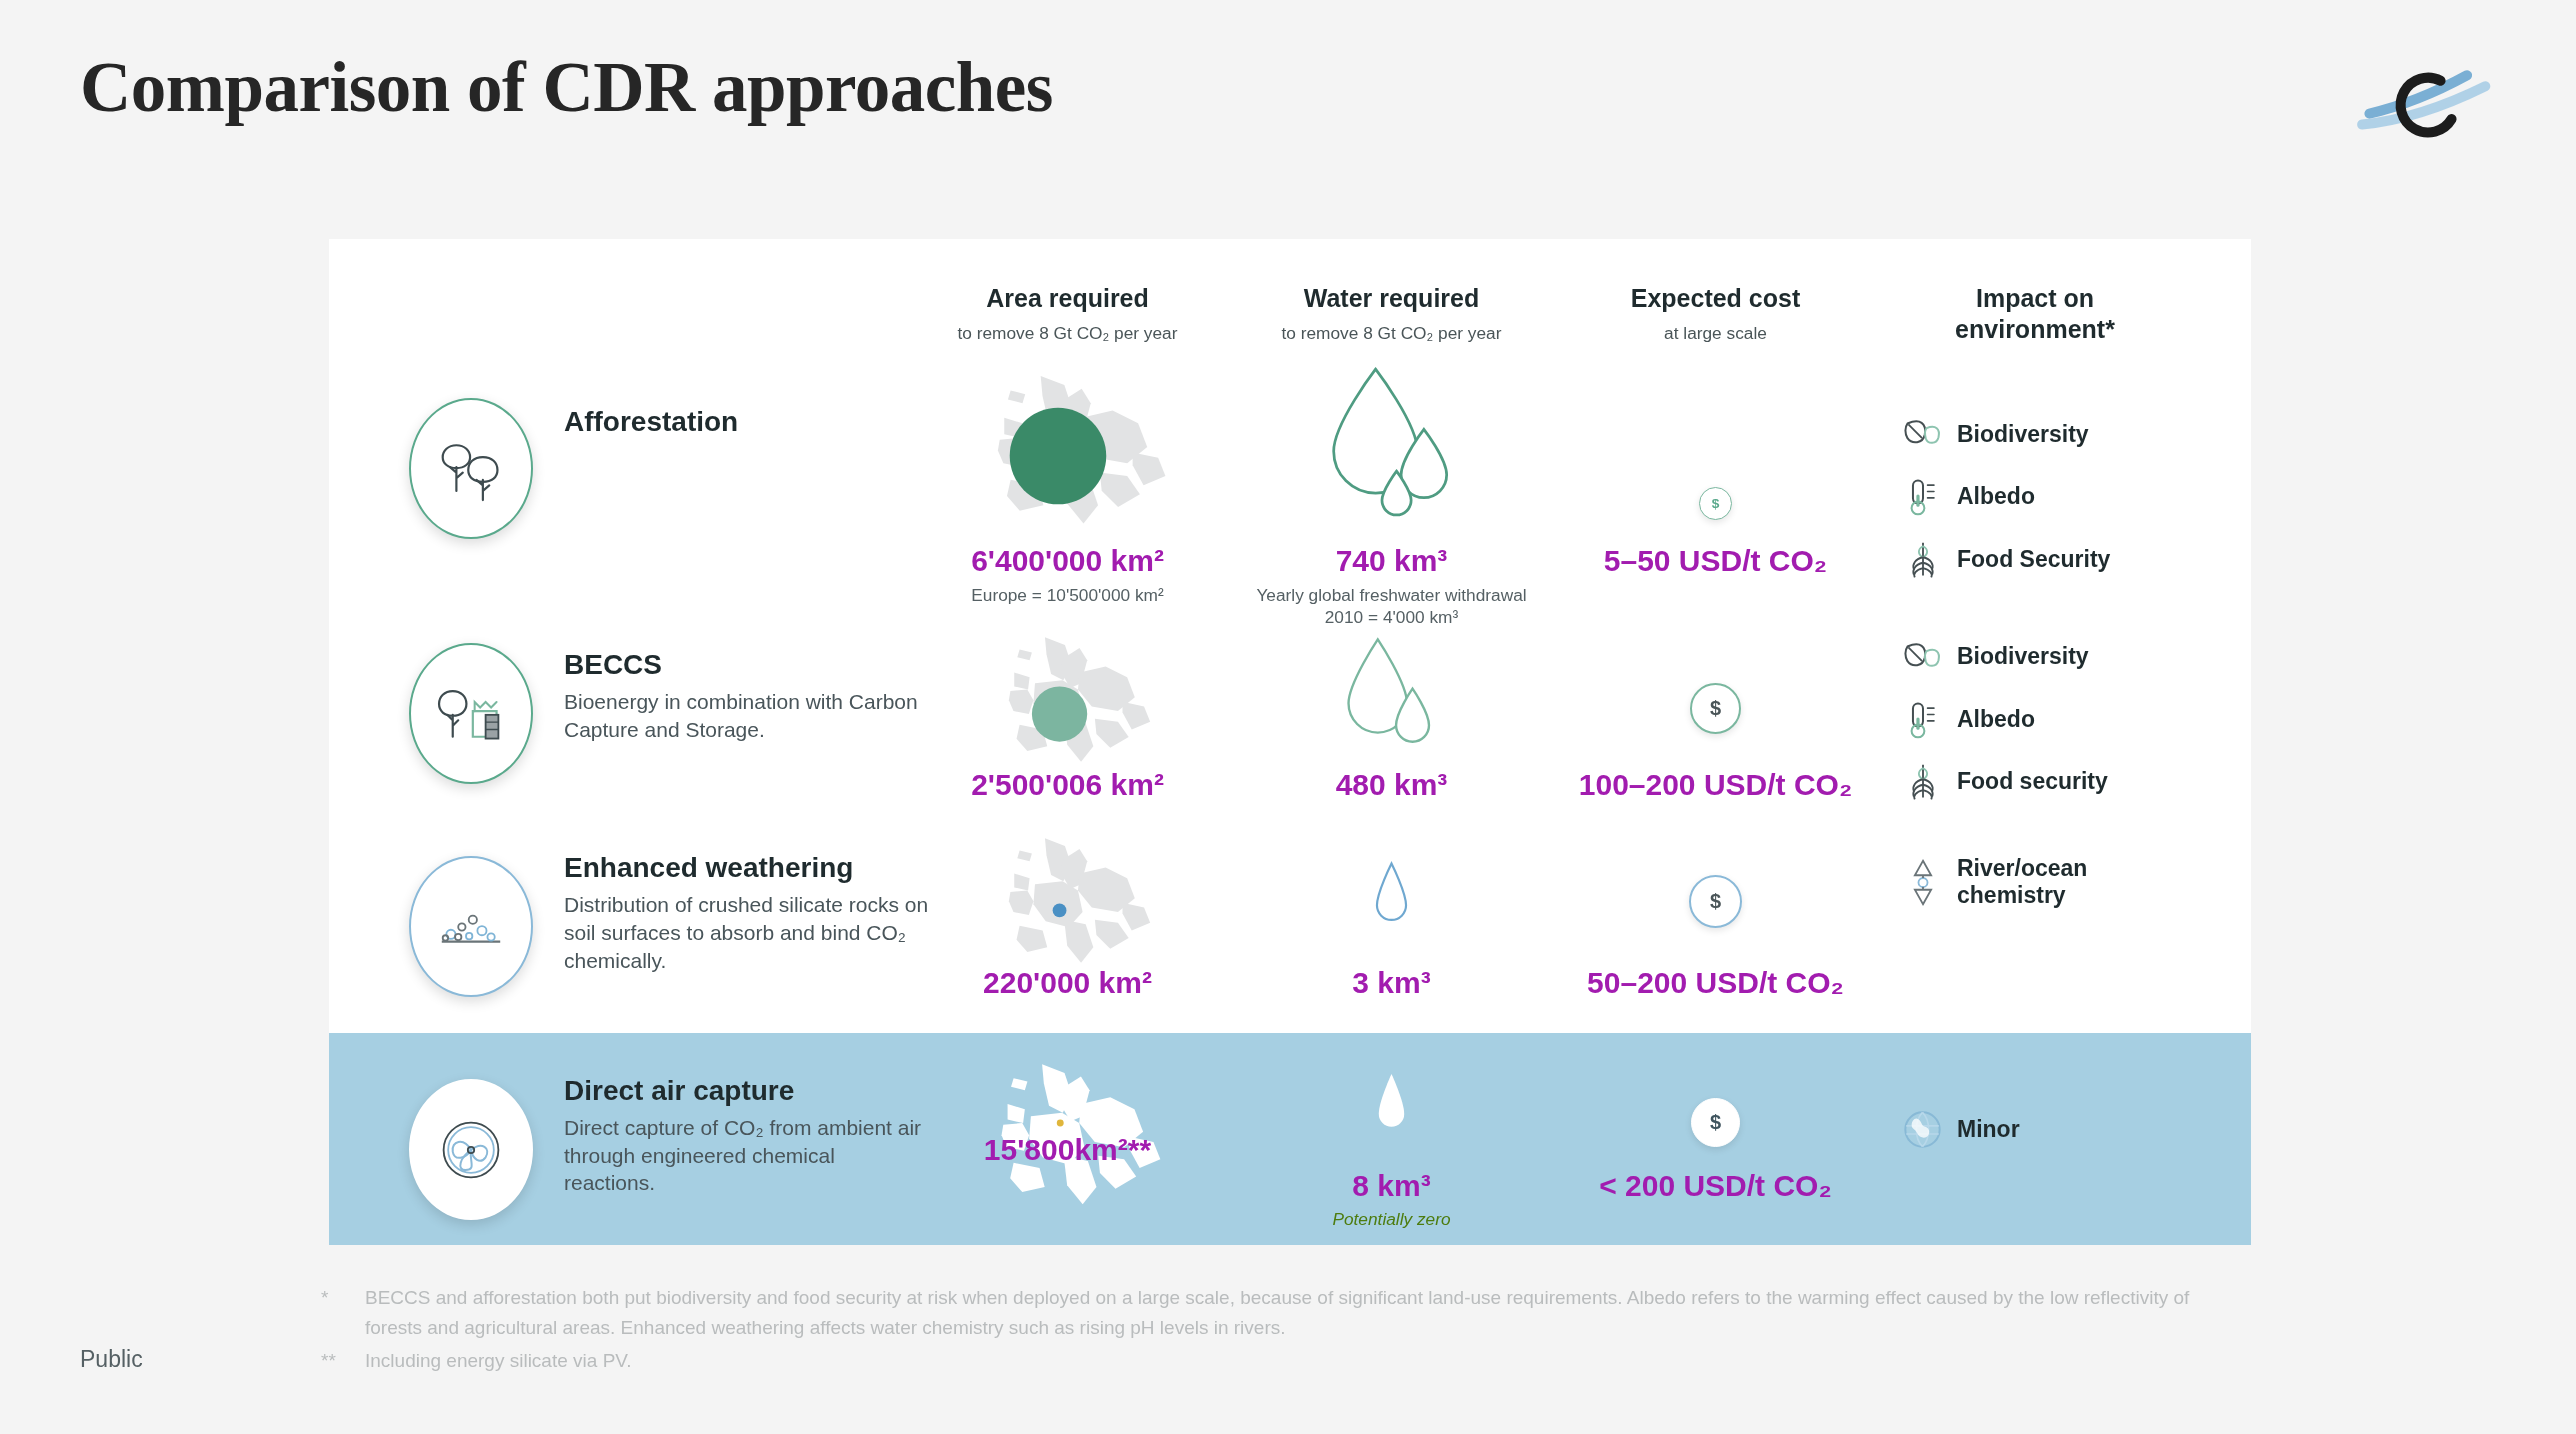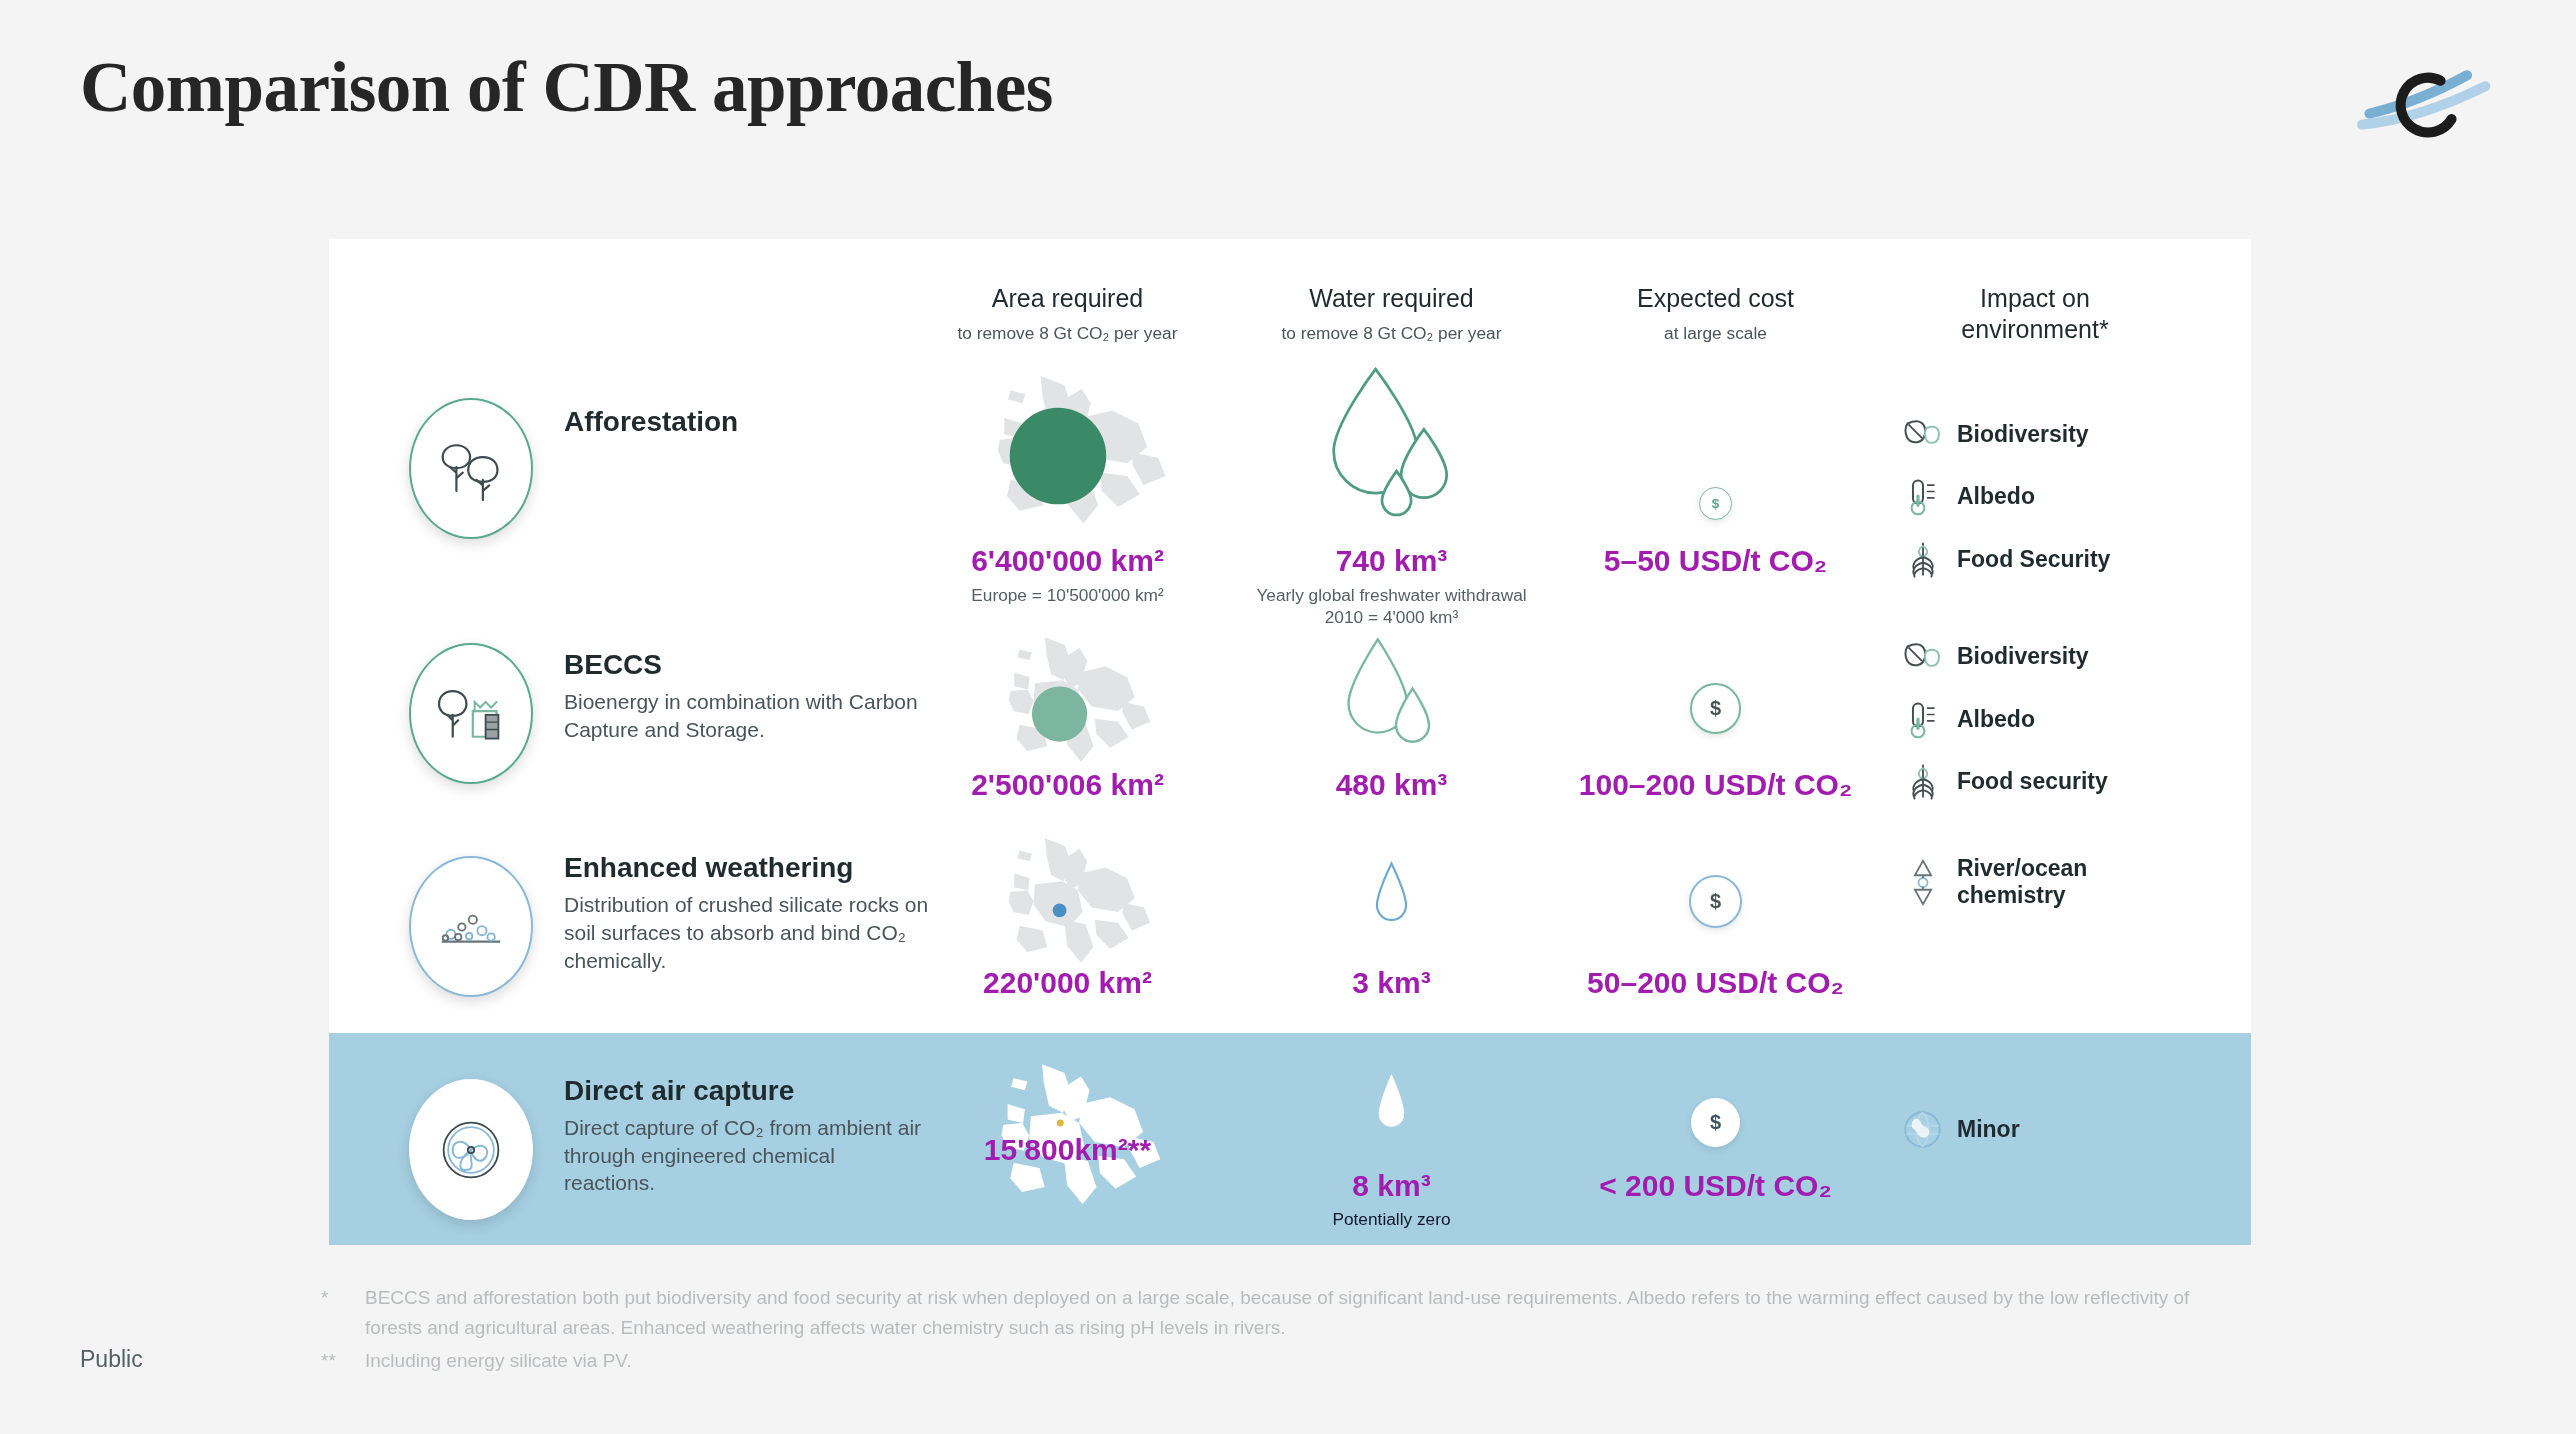--- a/index.html
+++ b/index.html
@@ -34,21 +34,21 @@
   .band{
     position:absolute;left:329px;top:1033px;width:1922px;height:212px;
     background:#a6cfe2;
   }
 
   
   .colhead{
     position:absolute;top:283px;text-align:center;
   }
   .colhead .ch-title{
-    font-size:25px;font-weight:normal;color:#1f2b2e;line-height:1.24;
+    font-size:25px;font-weight:bold;color:#1f2b2e;line-height:1.24;
   }
   .colhead .ch-sub{
     font-size:17.3px;color:#4a5558;margin-top:8.2px;line-height:1.3;font-weight:400;
   }
   .colhead.c-area{left:917px;width:301px;}
   .colhead.c-water{left:1241px;width:301px;}
   .colhead.c-cost{left:1565px;width:301px;}
   .colhead.c-impact{left:1880px;width:310px;top:283px;}
 
   
@@ -462,21 +462,21 @@
         <div class="val">15'800km²**</div>
       </div>
     </div>
 
     <div class="cell c-water" style="top:-5.5px;">
       <svg width="49" height="82" viewBox="0 0 54 90" style="display:block;margin:9px auto 0;">
         <path d="M27 12 C27 12 13 42 13 56 a14 14 0 0 0 28 0 C41 42 27 12 27 12z" fill="#ffffff"></path>
       </svg>
       <div style="position:absolute;top:115px;left:0;width:301px;">
         <div class="val">8 km³</div>
-        <div class="val-sub" style="color:#0f172a;">Potentially zero</div>
+        <div class="val-sub" style="color:#4d7c0f;font-style:italic;">Potentially zero</div>
       </div>
     </div>
 
     <div class="cell c-cost" style="top:-5.5px;">
       <div class="coin" style="width:47px;height:47px;border:1.8px solid #ffffff;margin-top:44px;">
         <span style="font-size:20px;color:#3f545e;">$</span>
       </div>
       <div style="position:absolute;top:115px;left:0;width:301px;">
         <div class="val">&lt; 200 USD/t CO₂</div>
       </div>

